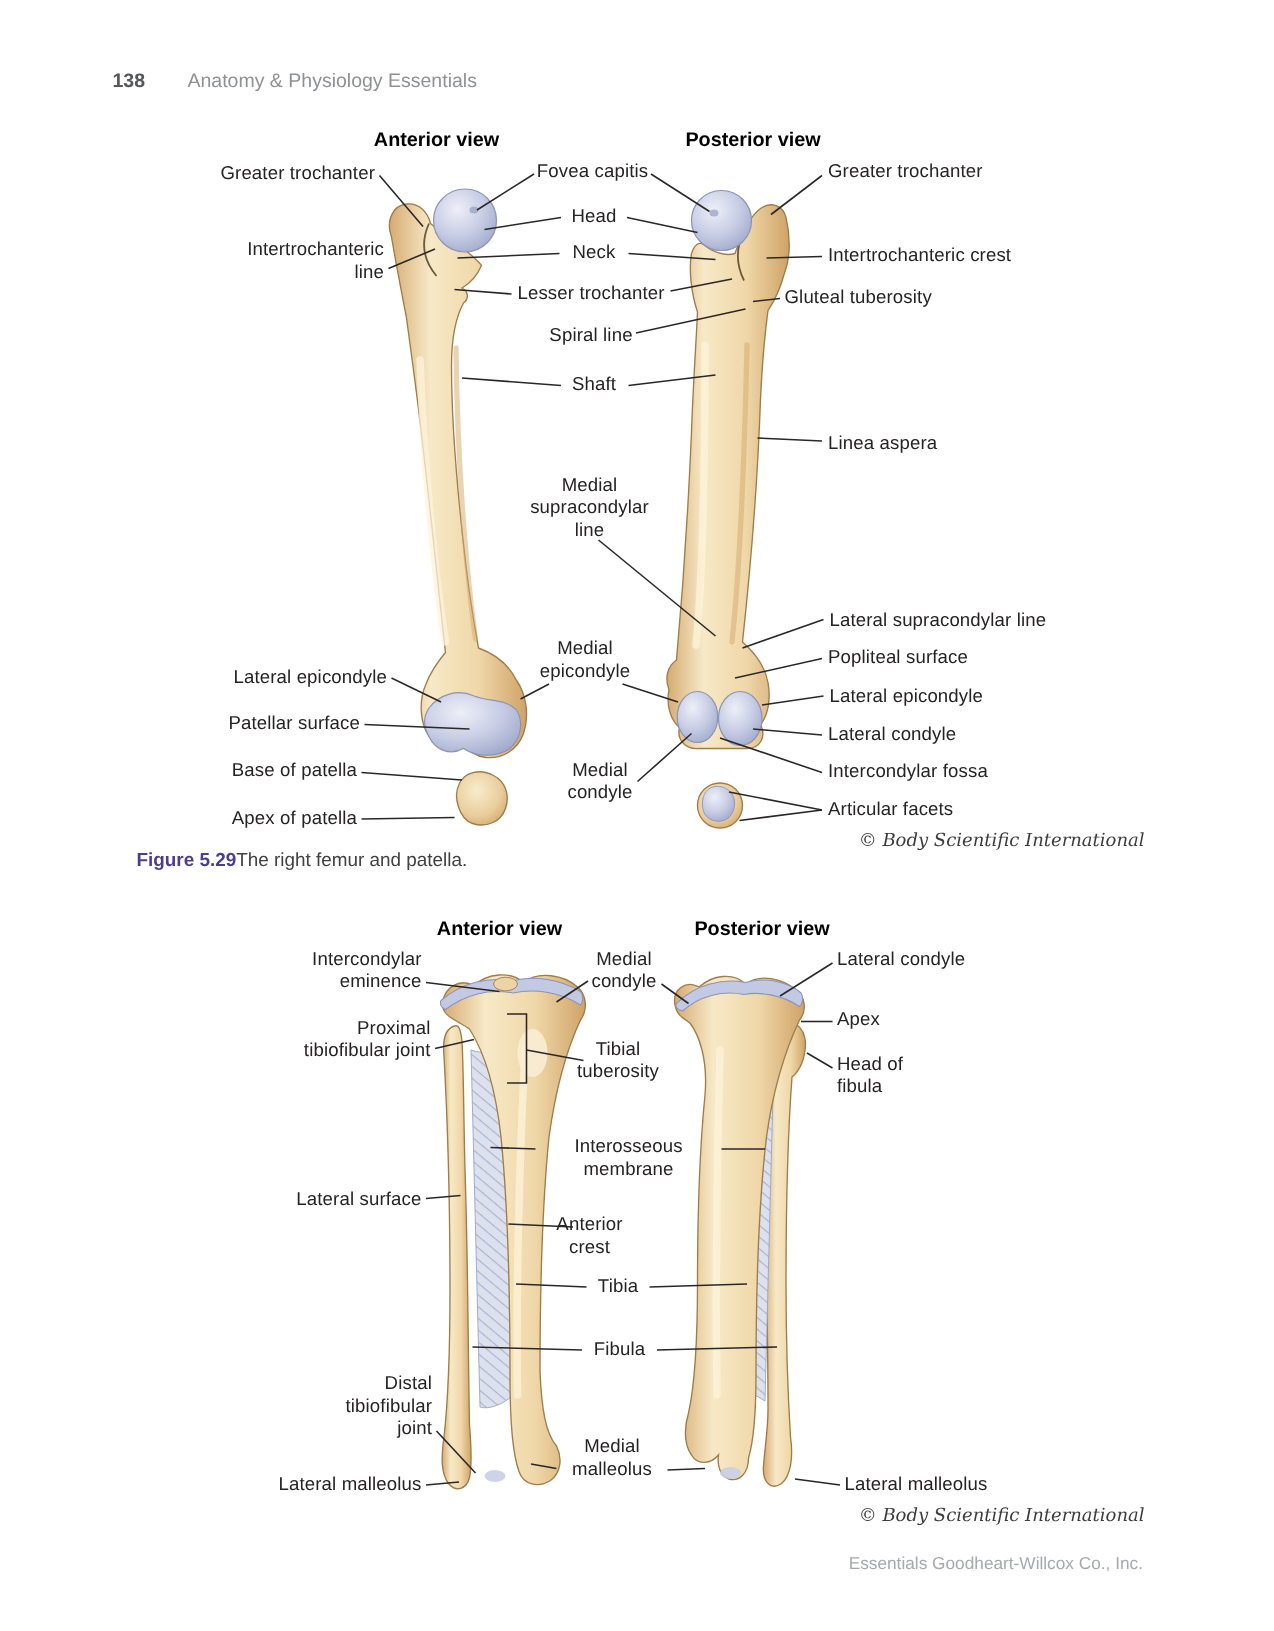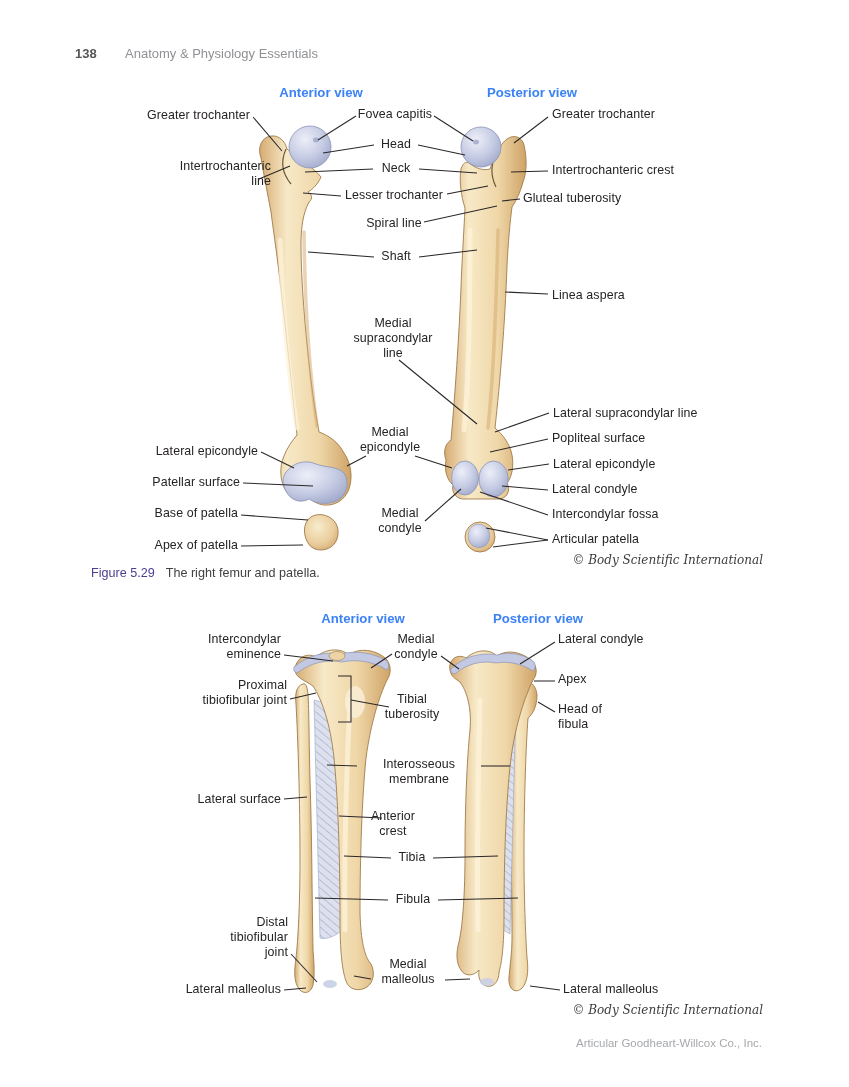--- a/index.html
+++ b/index.html
@@ -3,25 +3,25 @@
 <meta charset="utf-8">
 <style>
   html,body{margin:0;padding:0;background:#ffffff;}
   #page{position:relative;width:849px;height:1087px;background:#ffffff;
         font-family:"Liberation Sans",sans-serif;overflow:hidden;}
   .lbl{position:absolute;font-size:12.4px;line-height:15px;color:#262324;
        white-space:pre-line;letter-spacing:.1px;}
   .r{text-align:right;}
   .c{text-align:center;transform:translateX(-50%);}
   .vtitle{position:absolute;transform:translateX(-50%);font-weight:bold;
-          font-size:13.2px;color:#3b82f6;white-space:nowrap;margin-left:30px;}
+          font-size:13.2px;color:#000000;white-space:nowrap;}
   .credit{position:absolute;font-style:italic;font-family:"DejaVu Serif",serif;
           font-size:12px;color:#3c3c3c;text-align:right;white-space:nowrap;}
   .caption{position:absolute;font-size:12.6px;color:#414042;white-space:nowrap;}
-  .caption .fig{font-weight:normal;color:#4d3d8f;margin-right:11px;padding-left:16px;}
+  .caption .fig{font-weight:bold;color:#4d3d8f;padding-left:16px;}
   .header-num{position:absolute;left:75px;top:46px;font-weight:bold;font-size:13px;color:#565759;}
   .header-title{position:absolute;left:125px;top:46px;font-size:13px;color:#8f9194;}
   .footer{position:absolute;right:87px;top:1037px;font-size:11.5px;color:#a6a8ab;white-space:nowrap;}
   svg.art{position:absolute;left:0;top:0;}
   .bone{fill:url(#boneH);stroke:#a07c49;stroke-width:.9;}
   .blue{fill:url(#ball);stroke:#8a93b8;stroke-width:.8;}
   .blueflat{fill:#c3c9e2;stroke:#8a93b8;stroke-width:.7;}
   .lead{stroke:#2b2728;stroke-width:1.05;fill:none;}
   .shade-l{stroke:#fdf3d9;stroke-width:5;fill:none;opacity:.75;stroke-linecap:round;}
   .shade-d{stroke:#d4a76c;stroke-width:3.5;fill:none;opacity:.5;stroke-linecap:round;}
@@ -203,21 +203,21 @@
       <path d="M291,954 L317,982"></path>
       <path d="M284,990 L306,988"></path>
       <path d="M560,990 L530,986"></path>
     </g>
   </svg>
 
   <div class="vtitle" style="left:291px;top:85px">Anterior view</div>
   <div class="vtitle" style="left:502px;top:85px">Posterior view</div>
 
   <div class="lbl r" style="right:599px;top:108px">Greater trochanter</div>
-  <div class="lbl r" style="right:578px;top:159px">Intertrochanteric
+  <div class="lbl r" style="right:593px;top:159px">Intertrochanteric
 line</div>
   <div class="lbl r" style="right:591px;top:444px">Lateral epicondyle</div>
   <div class="lbl r" style="right:609px;top:475px">Patellar surface</div>
   <div class="lbl r" style="right:611px;top:506px">Base of patella</div>
   <div class="lbl r" style="right:611px;top:538px">Apex of patella</div>
 
   <div class="lbl c" style="left:395px;top:107px">Fovea capitis</div>
   <div class="lbl c" style="left:396px;top:137px">Head</div>
   <div class="lbl c" style="left:396px;top:161px">Neck</div>
   <div class="lbl c" style="left:394px;top:188px">Lesser trochanter</div>
@@ -233,21 +233,21 @@
 
   <div class="lbl" style="left:552px;top:107px">Greater trochanter</div>
   <div class="lbl" style="left:552px;top:163px">Intertrochanteric crest</div>
   <div class="lbl" style="left:523px;top:191px">Gluteal tuberosity</div>
   <div class="lbl" style="left:552px;top:288px">Linea aspera</div>
   <div class="lbl" style="left:553px;top:406px">Lateral supracondylar line</div>
   <div class="lbl" style="left:552px;top:431px">Popliteal surface</div>
   <div class="lbl" style="left:553px;top:457px">Lateral epicondyle</div>
   <div class="lbl" style="left:552px;top:482px">Lateral condyle</div>
   <div class="lbl" style="left:552px;top:507px">Intercondylar fossa</div>
-  <div class="lbl" style="left:552px;top:532px">Articular patella</div>
+  <div class="lbl" style="left:552px;top:532px">Articular facets</div>
 
   <div class="credit" style="right:86px;top:553px">© Body Scientific International</div>
   <div class="caption" style="left:75px;top:566px">
     <span class="fig">Figure 5.29</span><span>The right femur and patella.</span>
   </div>
 
   <div class="vtitle" style="left:333px;top:611px">Anterior view</div>
   <div class="vtitle" style="left:508px;top:611px">Posterior view</div>
 
   <div class="lbl r" style="right:568px;top:632px">Intercondylar
@@ -274,14 +274,14 @@
 malleolus</div>
 
   <div class="lbl" style="left:558px;top:632px">Lateral condyle</div>
   <div class="lbl" style="left:558px;top:672px">Apex</div>
   <div class="lbl" style="left:558px;top:702px">Head of
 fibula</div>
   <div class="lbl" style="left:563px;top:982px">Lateral malleolus</div>
 
   <div class="credit" style="right:86px;top:1003px">© Body Scientific International</div>
 
-  <div class="footer">Articular Goodheart-Willcox Co., Inc.</div>
+  <div class="footer">Essentials Goodheart-Willcox Co., Inc.</div>
 </div>
 
 </body></html>

